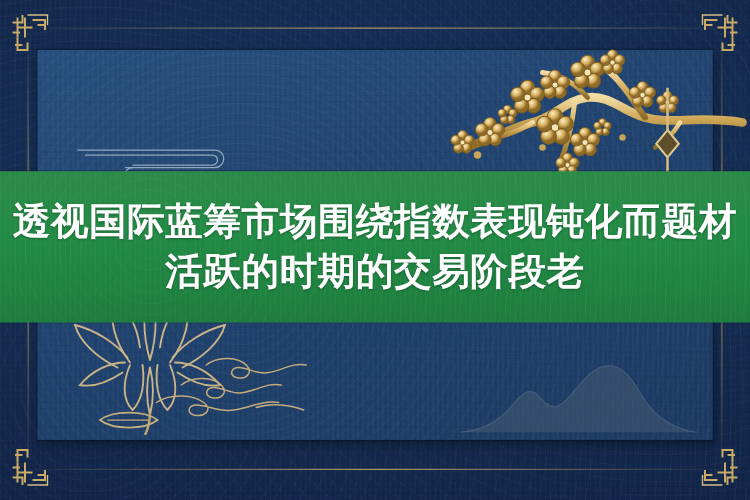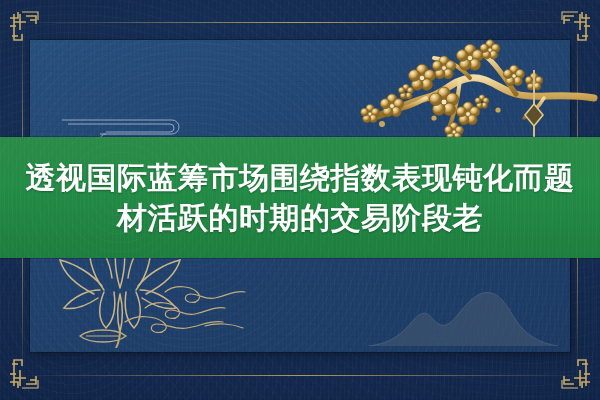--- a/index.html
+++ b/index.html
@@ -103,21 +103,21 @@
   .band::before {
     content: "";
     position: absolute;
     inset: 0;
     background: repeating-radial-gradient(circle at 20% 50%, rgba(255,255,255,0.022) 0 1px, rgba(0,0,0,0) 1px 9px);
   }
   .band-title {
     position: relative;
     width: 100%;
     margin: 0;
-    padding: 0 21px;
+    padding: 0 6px;
     box-sizing: border-box;
     text-align: center;
     color: #ffffff;
     font-size: 30px;
     line-height: 40px;
     font-weight: bold;
     letter-spacing: 0.5px;
     text-shadow: 0 1px 2px rgba(0,0,0,0.30);
     font-family: "DejaVu Sans", "Liberation Sans", sans-serif;
   }

